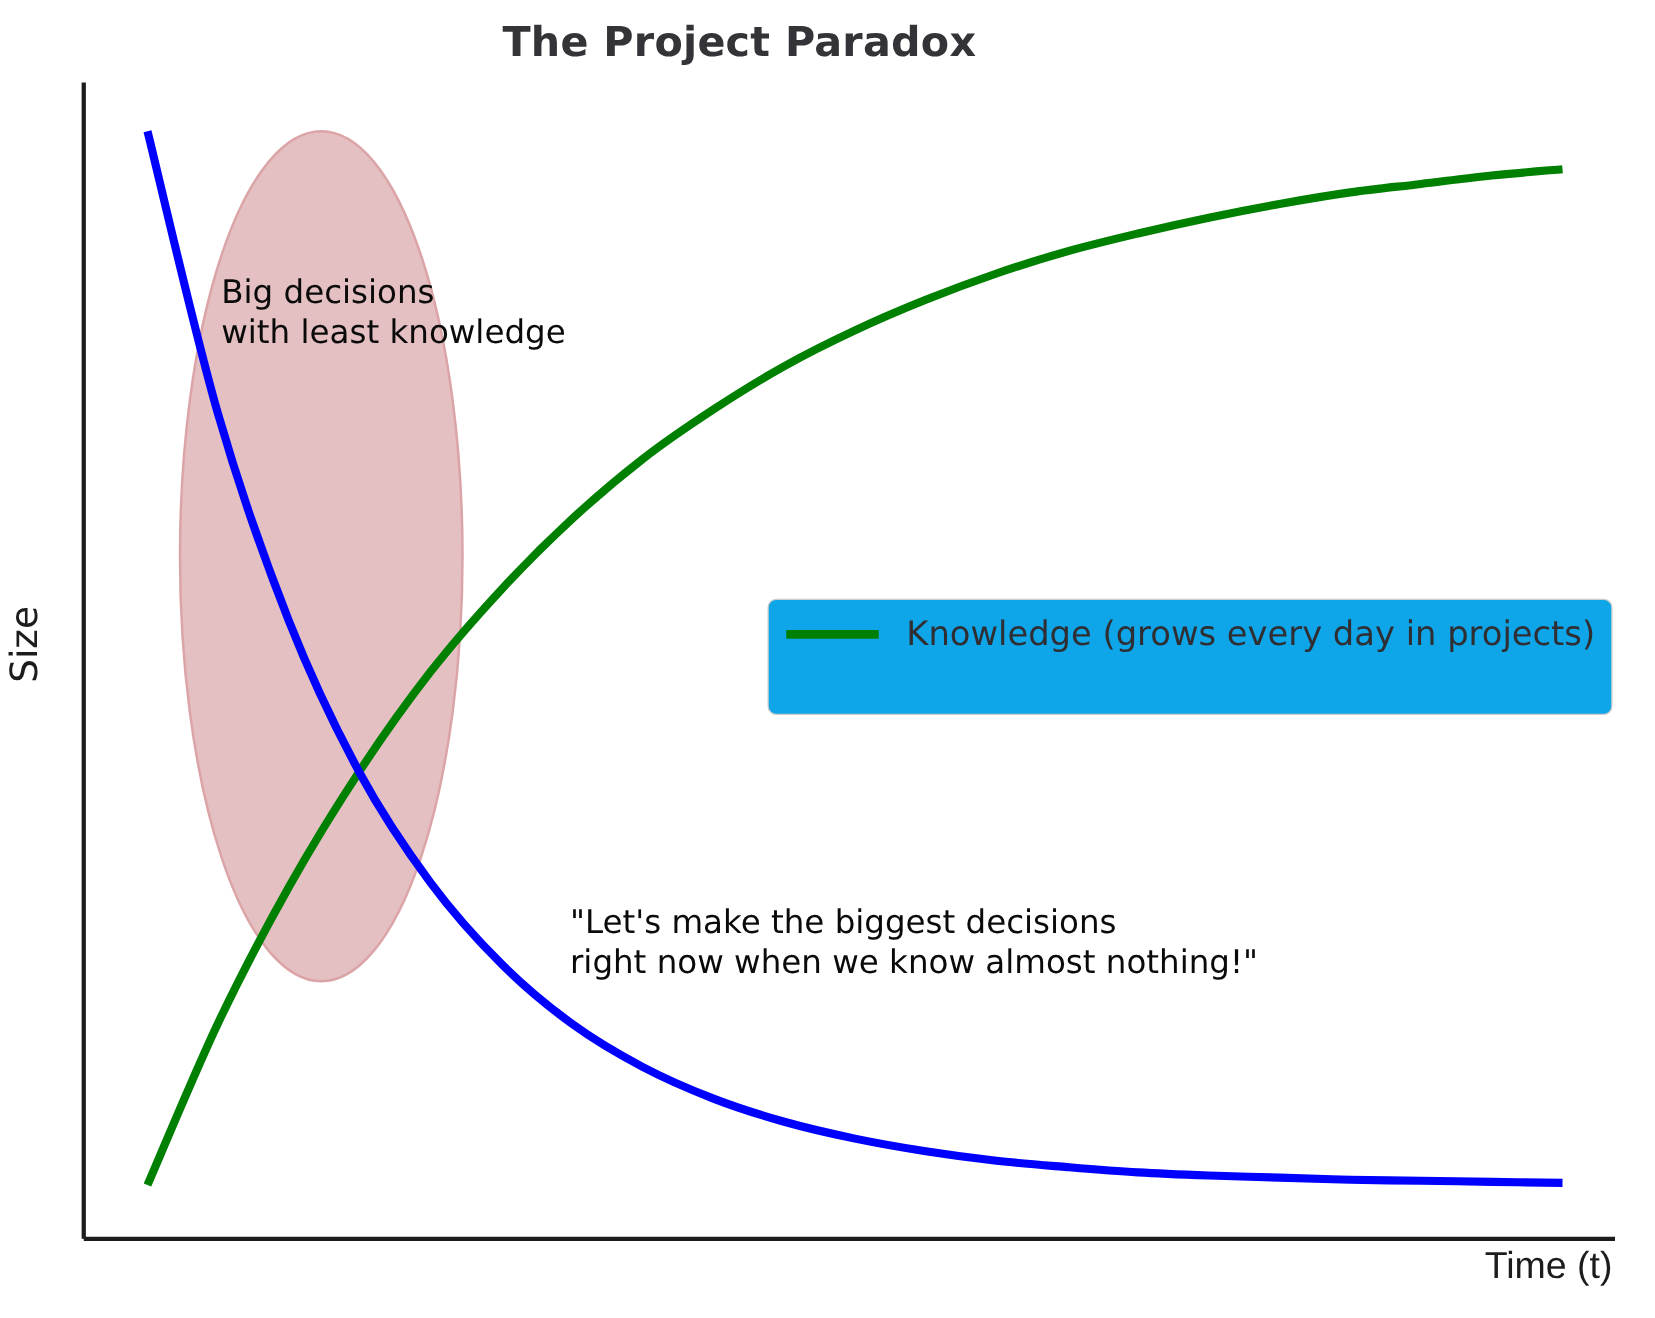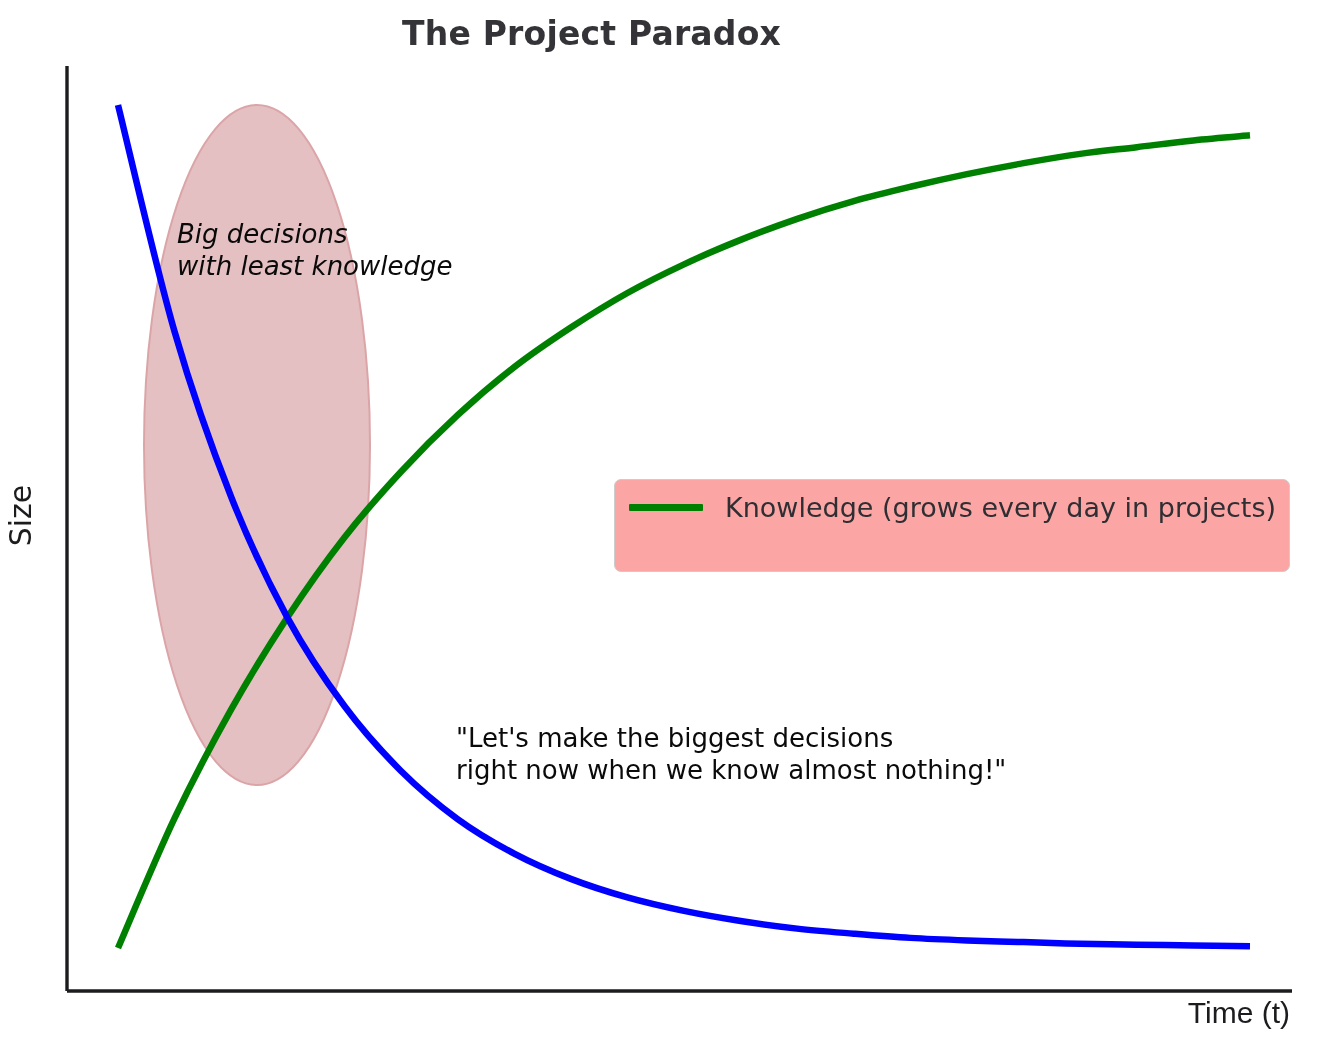--- a/index.html
+++ b/index.html
@@ -84,36 +84,35 @@
     position: absolute;
     font-size: 26px;
     line-height: 1.22;
     color: #0a0a0a;
     font-family: "DejaVu Sans", sans-serif;
     white-space: pre;
   }
   #annot-ellipse {
     left: 177px;
     top: 219px;
-    font-style: italic;
   }
   #annot-quote {
     left: 456px;
     top: 723px;
   }
 
   
   #legend {
     position: absolute;
     left: 614px;
     top: 479px;
     width: 676px;
     height: 93px;
     box-sizing: border-box;
-    background: #fca5a5;
+    background: #0ea5e9;
     border: 1.6px solid #cccccc;
     border-radius: 7px;
     padding: 0;
   }
   .legend-row {
     position: absolute;
     left: 14px;
     height: 40px;
     display: flex;
     align-items: center;

